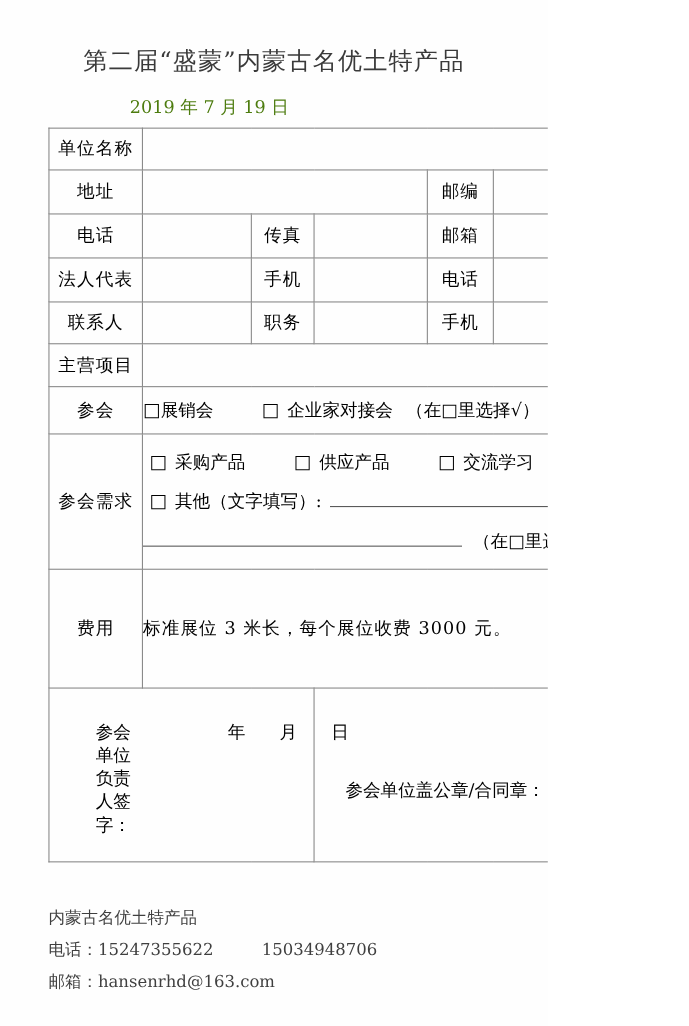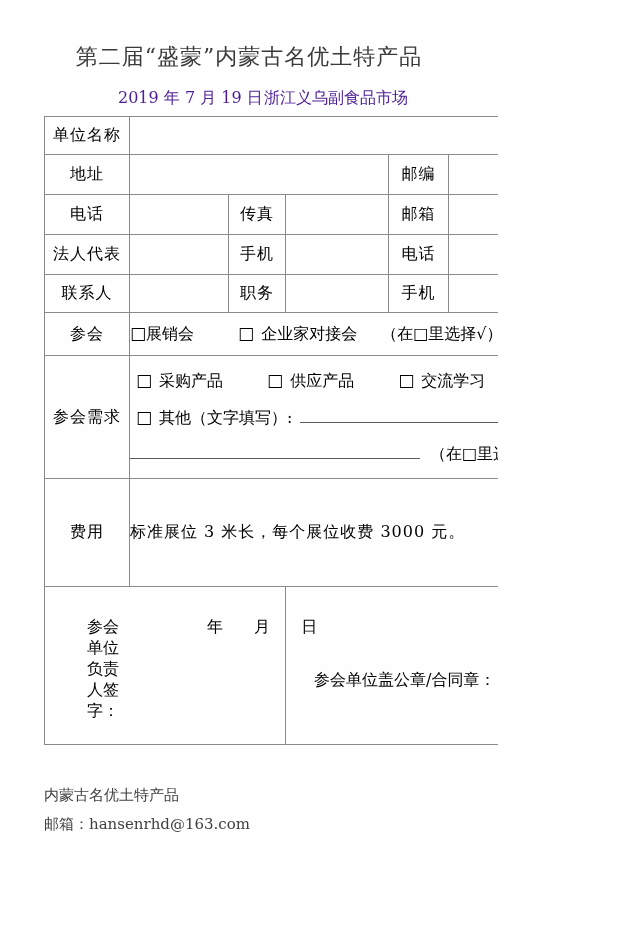--- a/index.html
+++ b/index.html
@@ -24,21 +24,21 @@
     letter-spacing: 1px;
     color: #3a3a3a;
   }
   .date-line {
     display: flex;
     justify-content: space-between;
     margin: 12px 44px 0 44px;
     padding-left: 74px;
     padding-right: 46px;
     font-size: 16px;
-    color: #4c1d95;
+    color: #4d7c0f;
     height: 24px;
     align-items: center;
   }
   table.form {
     border-collapse: collapse;
     table-layout: fixed;
     width: 534px;
     margin: 6px 0 0 44px;
     font-size: 16px;
     color: #000000;
@@ -62,21 +62,21 @@
   .needs-line {
     line-height: 36px;
     white-space: nowrap;
   }
   .cb {
     display: inline-block;
     font-size: 17px;
   }
   .cb-gap { margin-right: 7px; }
   .group-gap { margin-right: 44px; }
-  .pair-gap  { margin-right: 24px; }
+  .pair-gap  { margin-right: 12px; }
   .blank {
     display: inline-block;
     border-bottom: 1px solid #5a5a5a;
     height: 14px;
     vertical-align: baseline;
   }
   .blank-1 { width: 228px; margin-left: 8px; }
   .blank-2 { width: 290px; margin-right: 10px; }
   .fee-cell {
     letter-spacing: 1px;
@@ -117,21 +117,20 @@
 <body>
 
 <div class="page">
 
   <div class="title-block">
     <div>第二届“盛蒙”内蒙古名优土特产品</div>
   </div>
 
   <div class="date-line">
     <span>2019 年 7 月 19 日</span>
-    <span>浙江义乌副食品市场</span>
   </div>
 
   <table class="form">
     <colgroup>
       <col style="width:85px">
         <col style="width:99px">
         <col style="width:57px">
       <col style="width:103px">
         <col style="width:60px">
         <col style="width:130px">
@@ -170,20 +169,24 @@
 
     <tr style="height:38px">
       <td class="label">联系人</td>
       <td></td>
       <td class="label">职务</td>
       <td></td>
       <td class="label">手机</td>
       <td></td>
     </tr>
 
+    <tr style="height:39px">
+      <td class="label">主营项目</td>
+      <td colspan="5"></td>
+    </tr>
 
     <tr style="height:43px">
       <td class="label">参会</td>
       <td colspan="5" class="content">
         <span class="cb">□</span><span class="group-gap">展销会</span><span class="cb cb-gap">□</span><span class="pair-gap">企业家对接会</span><span>（在□里选择√）</span>
       </td>
     </tr>
 
     <tr style="height:123px">
       <td class="label">参会需求</td>
@@ -219,17 +222,20 @@
       <td colspan="3" class="sign-cell-right">
         <div class="sign-right-inner">参会单位盖公章/合同章：</div>
       </td>
     </tr>
   </tbody>
     </table>
 
   <div class="footer">
     <div>内蒙古名优土特产品</div>
     <div>
+      <span>电话：</span><span class="num">15247355622</span><span class="num num2">15034948706</span>
+    </div>
+    <div>
       <span>邮箱：</span><span class="num">hansenrhd@163.com</span>
     </div>
   </div>
 
 </div>
 
 </body></html>

